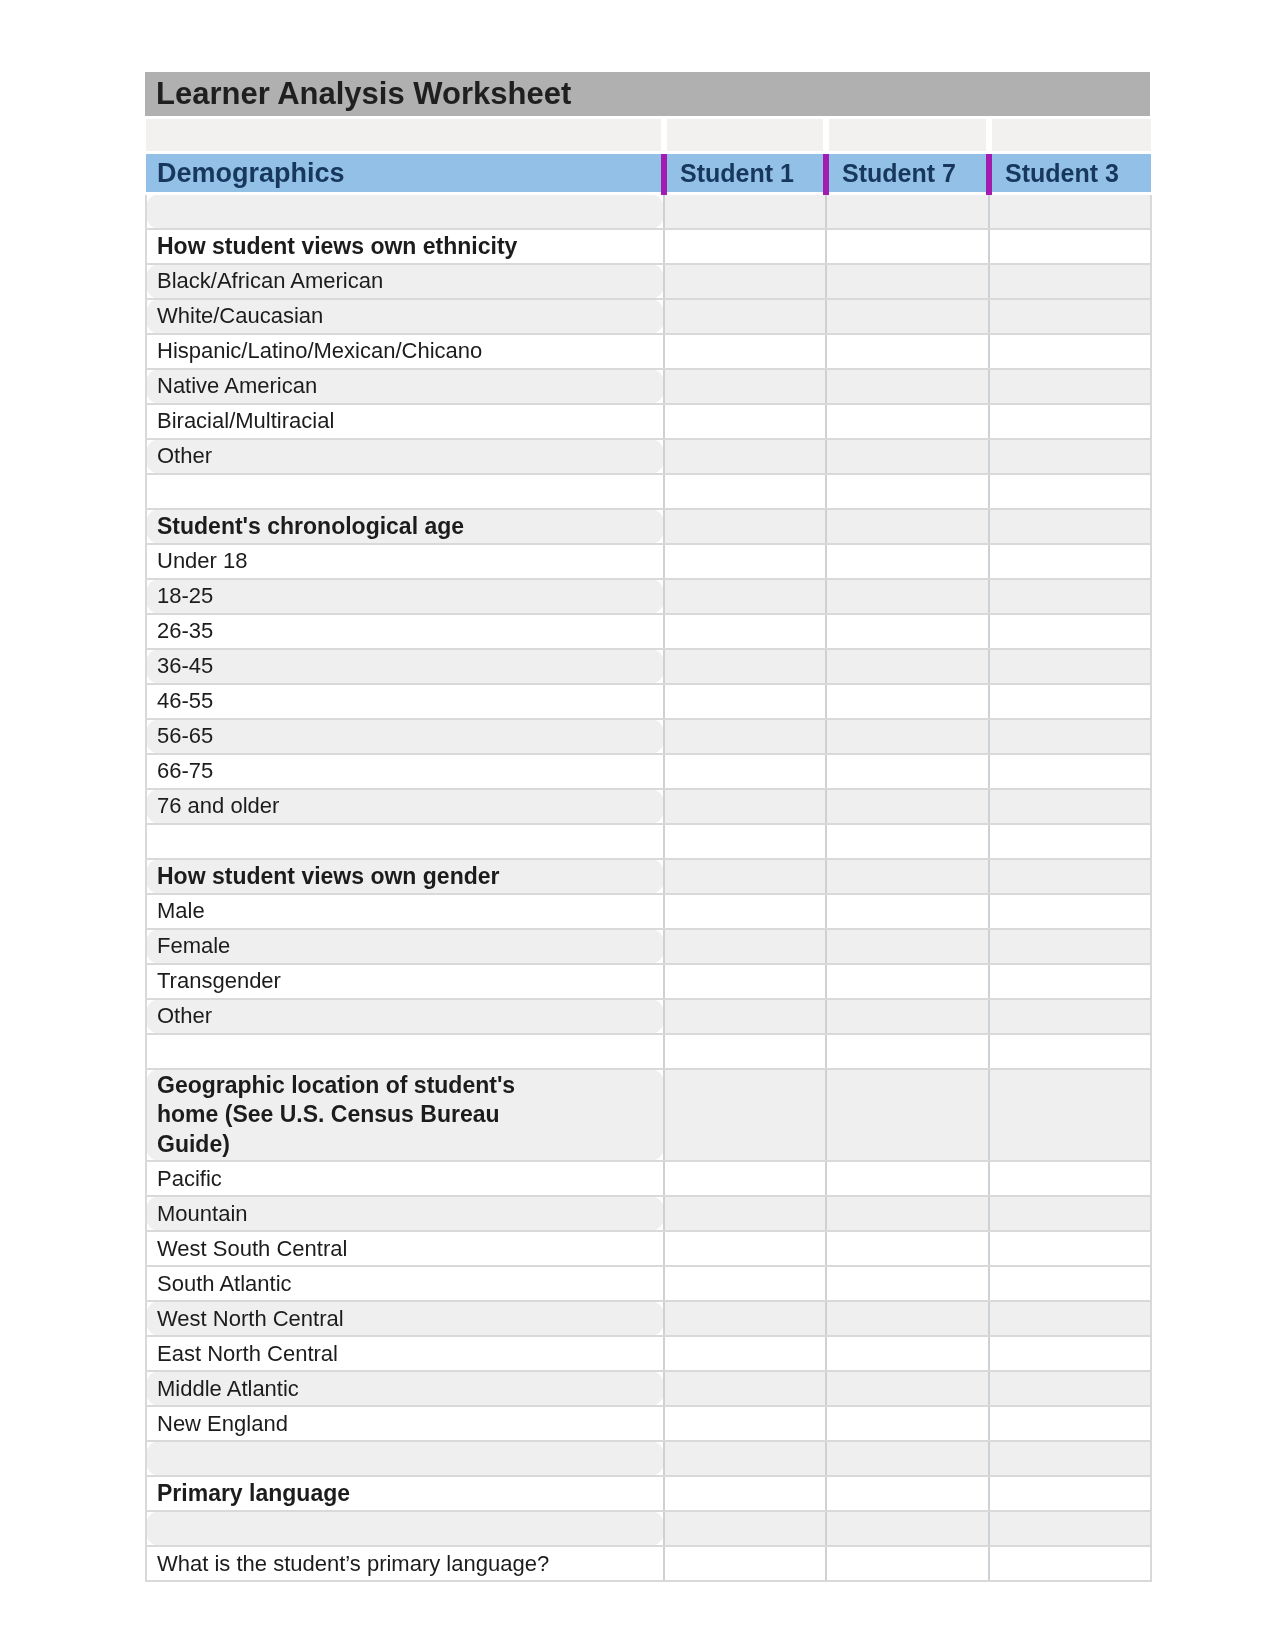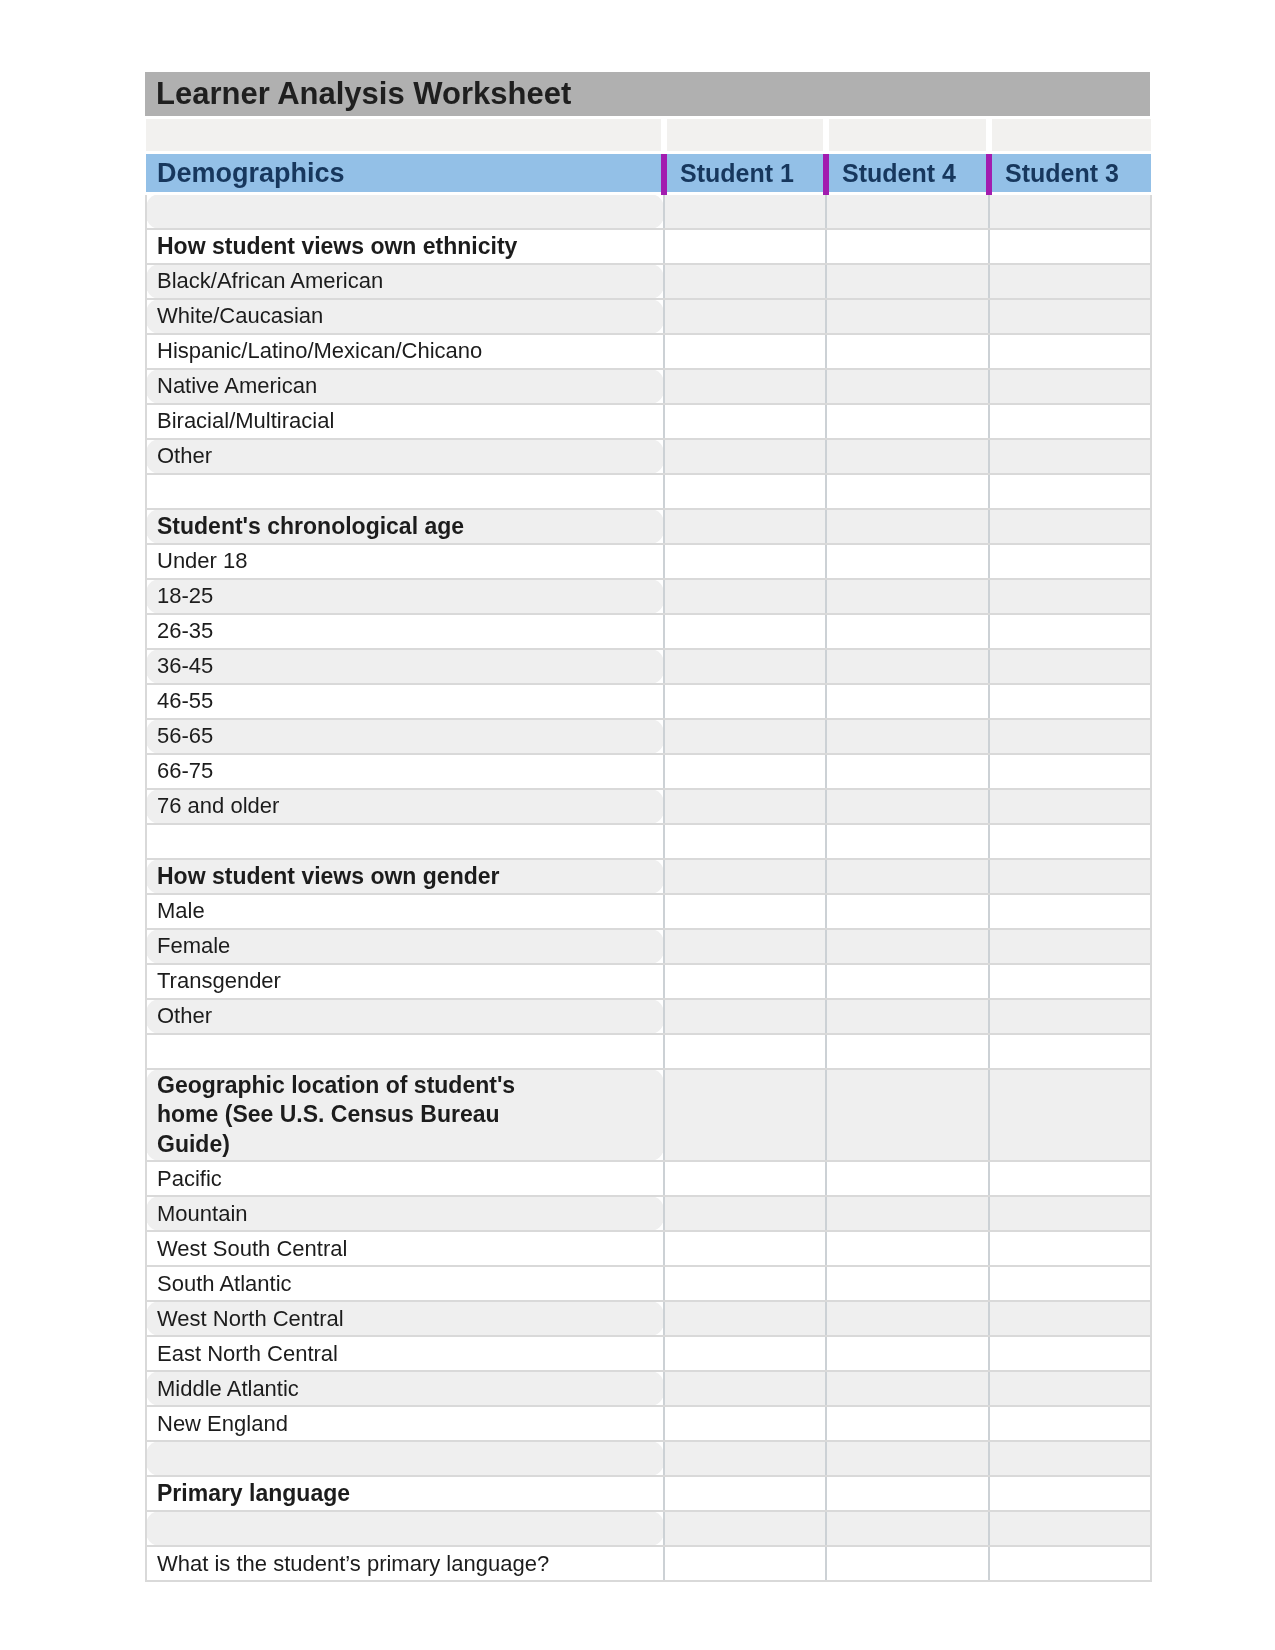--- a/index.html
+++ b/index.html
@@ -115,21 +115,21 @@
       <thead>
         <tr class="spacer-row">
           <td></td>
           <td class="gap"></td>
           <td class="gap"></td>
           <td class="gap"></td>
         </tr>
         <tr class="header-row">
           <th class="demographics">Demographics</th>
           <th class="student-col">Student 1</th>
-          <th class="student-col">Student 4</th>
+          <th class="student-col">Student 7</th>
           <th class="student-col">Student 3</th>
         </tr>
       </thead>
       <tbody class="rows" id="table-body">
           <tr class="gray">
             <td class="label-cell"><span></span></td>
             <td class="student-cell"></td>
             <td class="student-cell"></td>
             <td class="student-cell last"></td>
           </tr>

